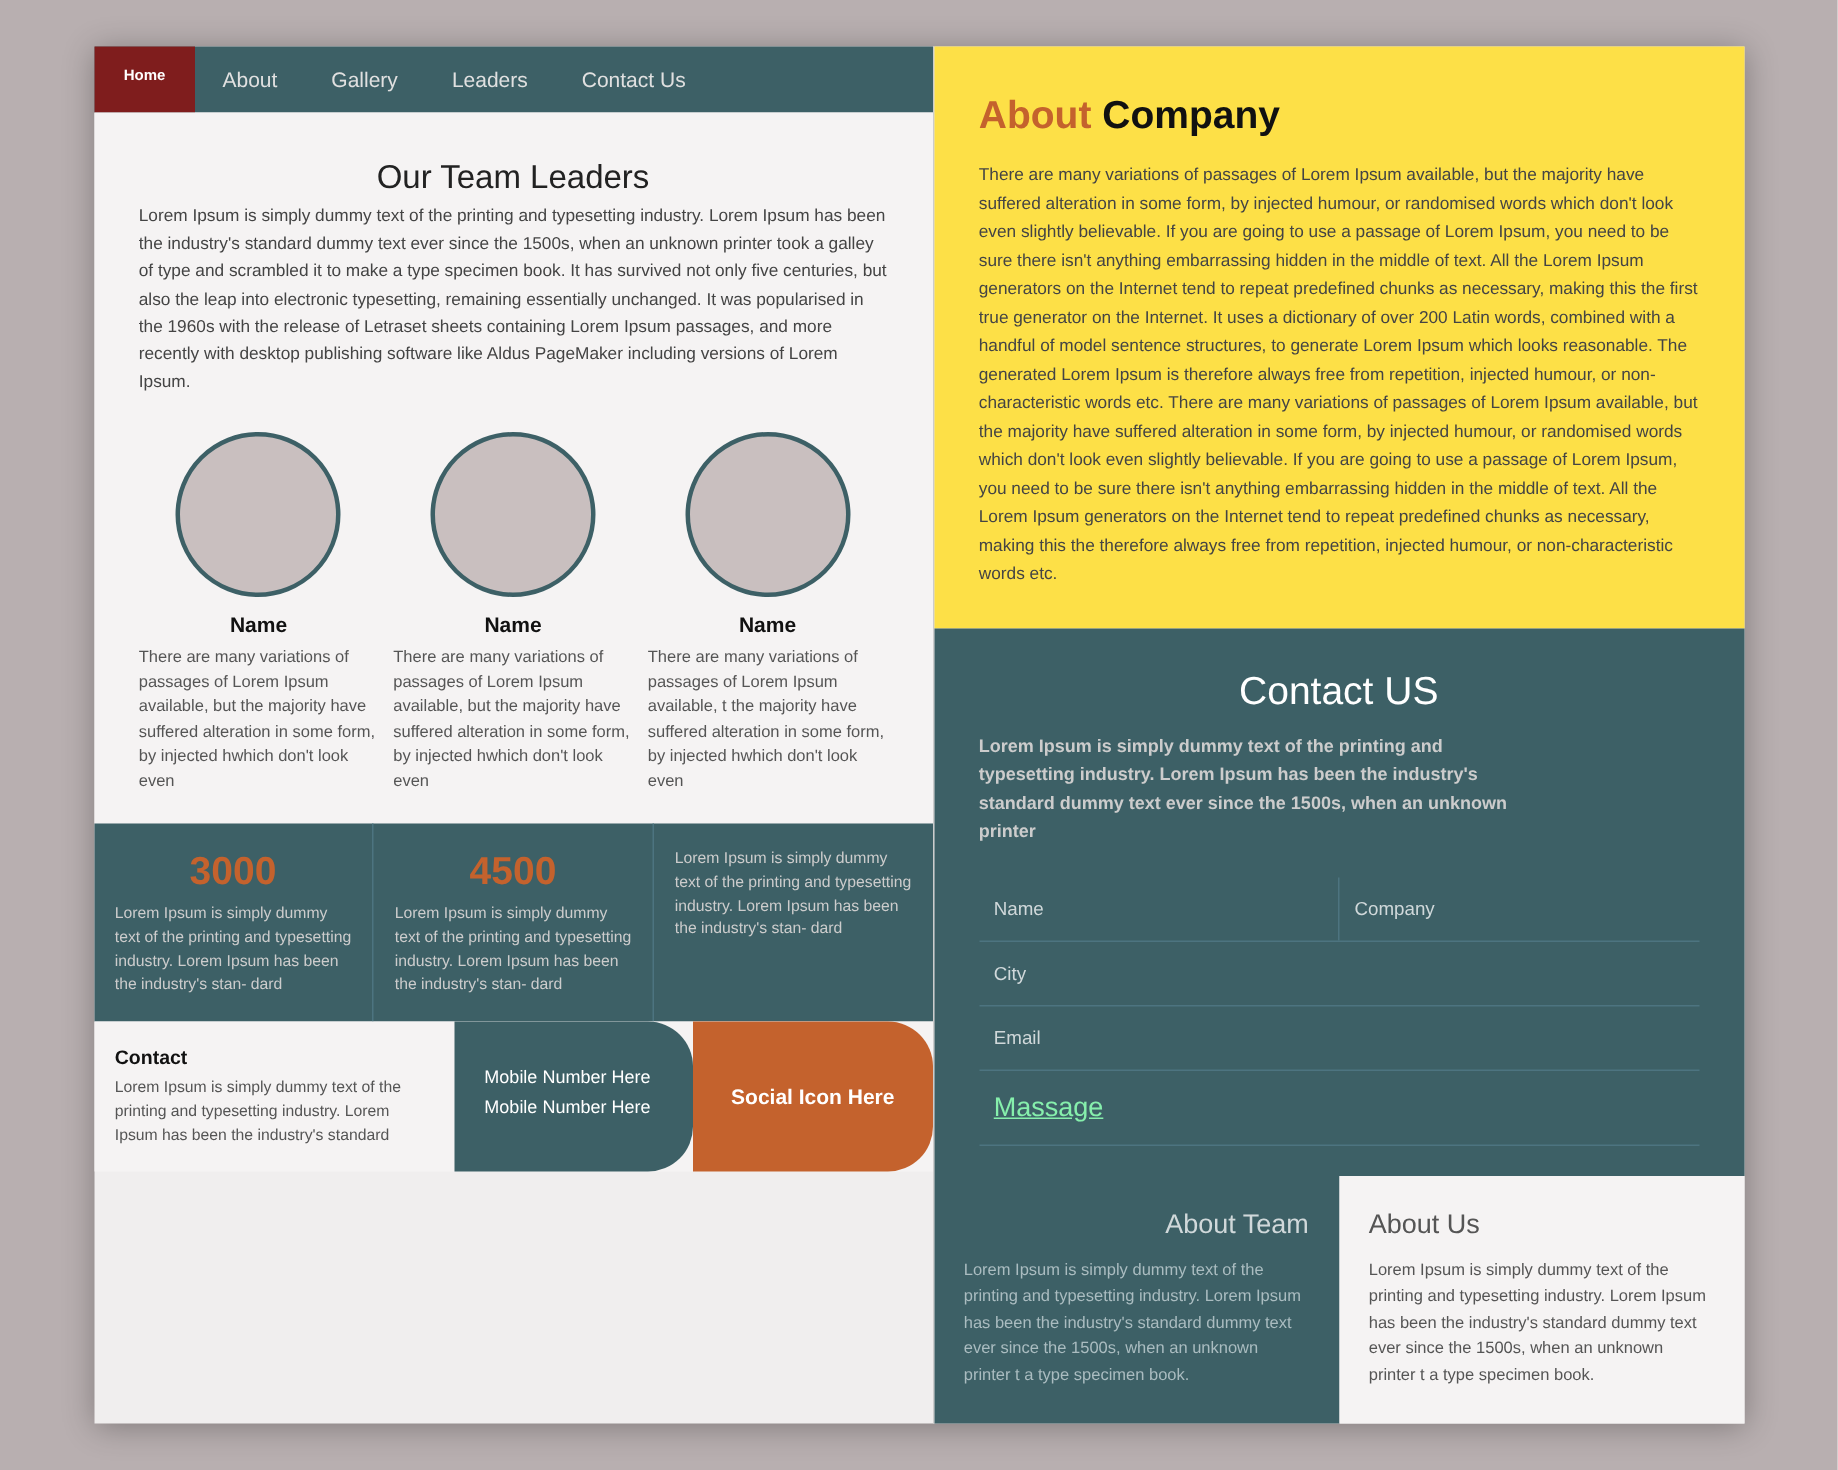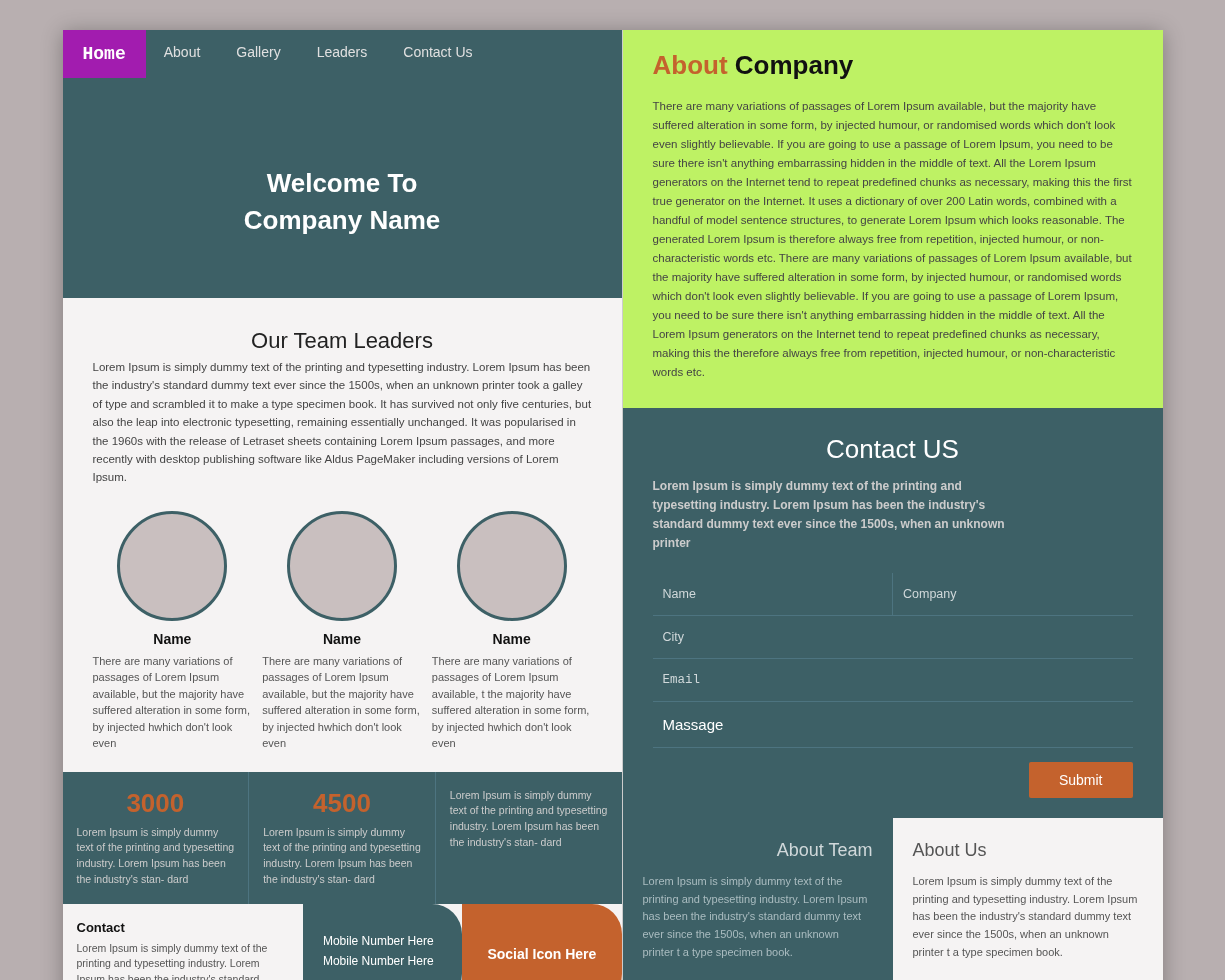--- a/index.html
+++ b/index.html
@@ -27,26 +27,26 @@
       flex-direction: column;
       border-right: 1px solid #ccc;
     }
     
     .nav-bar {
       background: #3d6066;
       display: flex;
       align-items: stretch;
     }
     .nav-home {
-      background: #a21caf;
+      background: #7f1d1d;
       color: #fff;
       padding: 14px 20px;
-      font-size: 18px;
-      font-weight: bold;
-      font-family: Liberation Mono, monospace;
+      font-size: 10px;
+      font-weight: bold;
+      font-family: Liberation Sans, sans-serif;
       cursor: pointer;
     }
     .nav-item {
       color: #e0e0e0;
       padding: 14px 18px;
       font-size: 14px;
       font-family: Arial, sans-serif;
       cursor: pointer;
     }
     
@@ -204,22 +204,22 @@
     }
 
     
     .right-panel {
       flex: 1;
       display: flex;
       flex-direction: column;
     }
     
     .about-section {
-      background: #bef264;
-      padding: 20px 30px 26px;
+      background: #fde047;
+      padding: 30px 30px 26px;
     }
     .about-heading {
       font-size: 26px;
       font-family: Arial, sans-serif;
       margin-bottom: 16px;
       color: #111;
     }
     .about-heading .about-word {
       color: #c4622d;
       font-weight: bold;
@@ -272,28 +272,29 @@
       font-size: 12.5px;
       font-family: Arial, sans-serif;
       border-right: 1px solid #4d7480;
     }
     .form-field:last-child { border-right: none; }
     .form-row-single {
       border-bottom: 1px solid #4d7480;
       padding: 14px 10px;
       color: #d0d8da;
       font-size: 12.5px;
-      font-family: Liberation Mono, monospace;
+      font-family: Liberation Sans, sans-serif;
     }
     .form-massage {
       padding: 14px 10px;
-      color: #ffffff;
-      font-size: 15px;
+      color: #86efac;
+      font-size: 18px;
       font-family: Arial, sans-serif;
       border-bottom: 1px solid #4d7480;
+      text-decoration: underline;
     }
     .submit-row {
       display: flex;
       justify-content: flex-end;
       padding: 14px 0 0;
     }
     .submit-btn {
       background: #c4622d;
       color: #fff;
       border: none;
@@ -354,26 +355,20 @@
   <div class="left-panel">
 
     <nav class="nav-bar">
       <div class="nav-home">Home</div>
       <div class="nav-item">About</div>
       <div class="nav-item">Gallery</div>
       <div class="nav-item">Leaders</div>
       <div class="nav-item">Contact Us</div>
     </nav>
 
-    <div class="hero-section">
-      <div class="hero-title">
-        <span>Welcome To</span><br>
-        <span>Company Name</span>
-      </div>
-    </div>
 
     <div class="team-section">
       <h2 class="team-heading">Our Team Leaders</h2>
       <p class="team-desc">Lorem Ipsum is simply dummy text of the printing and typesetting industry. Lorem Ipsum has been the industry's standard dummy text ever since the 1500s, when an unknown printer took a galley of type and scrambled it to make a type specimen book. It has survived not only five centuries, but also the leap into electronic typesetting, remaining essentially unchanged. It was popularised in the 1960s with the release of Letraset sheets containing Lorem Ipsum passages, and more recently with desktop publishing software like Aldus PageMaker including versions of Lorem Ipsum.</p>
       <div class="team-members">
         <div class="member-card">
           <div class="member-avatar"></div>
           <div class="member-name">Name</div>
           <p class="member-desc">There are many variations of passages of Lorem Ipsum available, but the majority have suffered alteration in some form, by injected hwhich don't look even</p>
         </div>
@@ -438,23 +433,20 @@
       <div class="contact-form">
         <div class="form-row">
           <div class="form-field">Name</div>
           <div class="form-field">Company</div>
         </div>
         <div class="form-row">
           <div class="form-field">City</div>
         </div>
         <div class="form-row-single">Email</div>
         <div class="form-massage">Massage</div>
-        <div class="submit-row">
-          <button class="submit-btn">Submit</button>
-        </div>
       </div>
     </div>
 
     <div class="bottom-right">
       <div class="about-team-block">
         <h3 class="about-team-title">About Team</h3>
         <p class="about-team-text">Lorem Ipsum is simply dummy text of the printing and typesetting industry. Lorem Ipsum has been the industry's standard dummy text ever since the 1500s, when an unknown printer t a type specimen book.</p>
       </div>
       <div class="about-us-block">
         <h3 class="about-us-title">About Us</h3>

